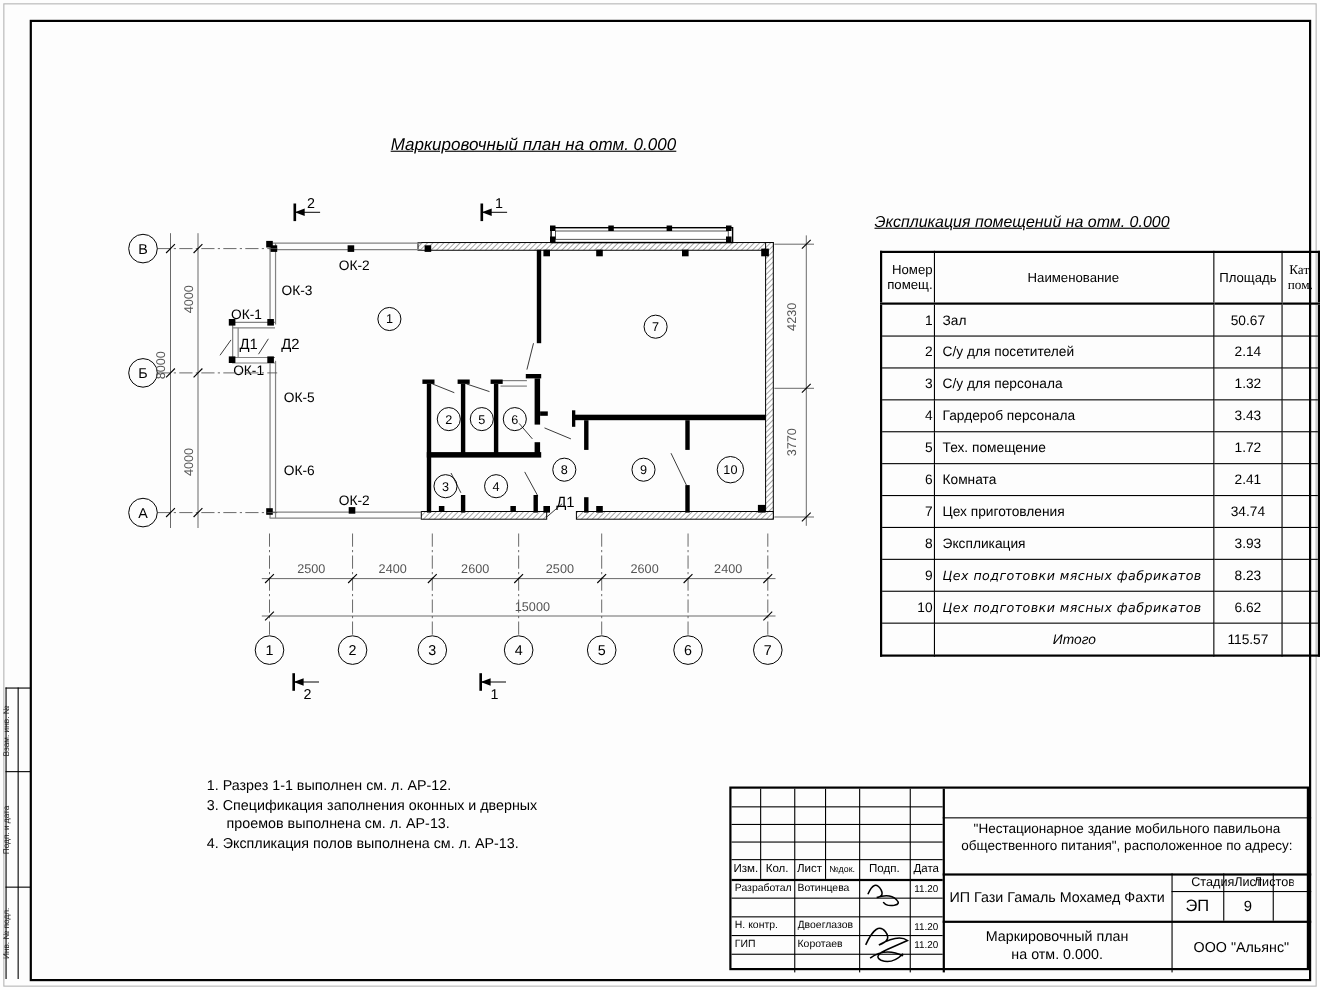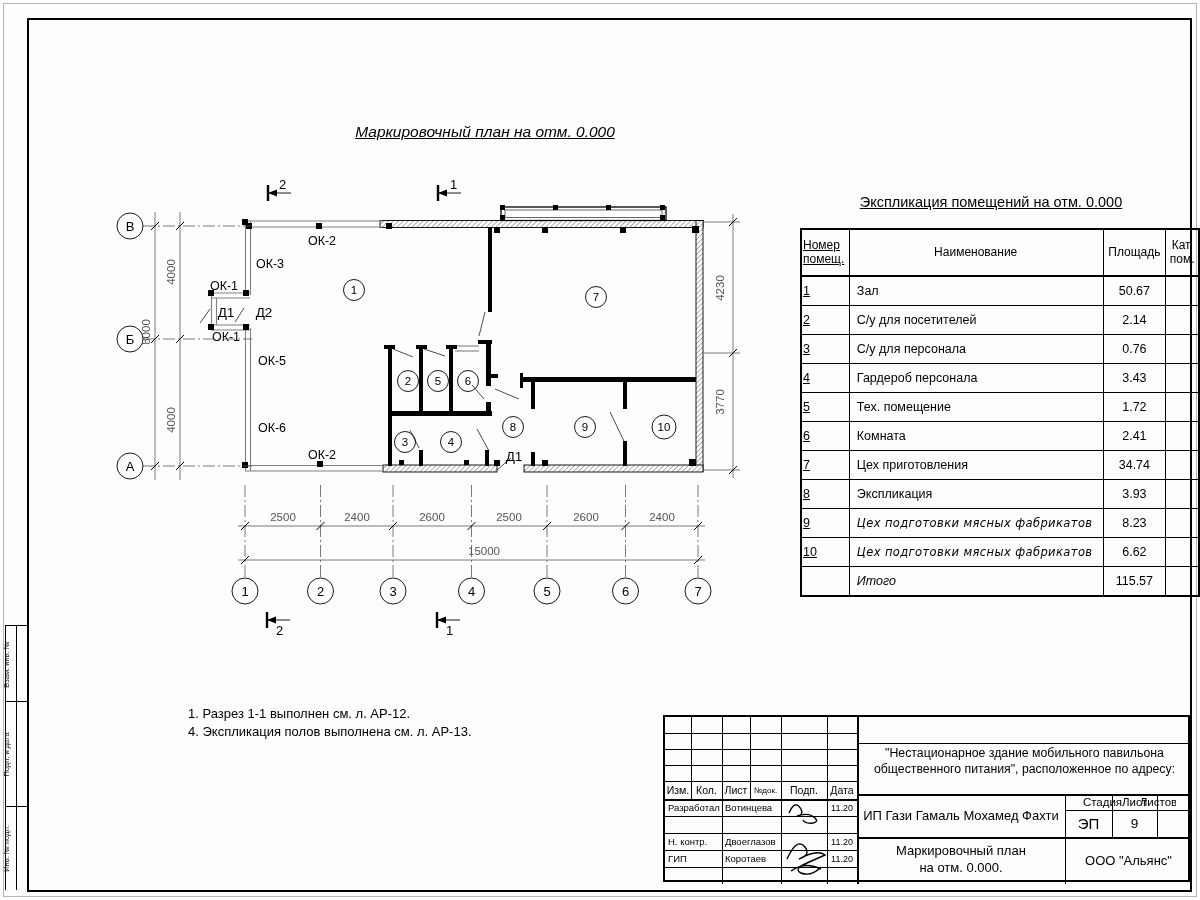--- a/index.html
+++ b/index.html
@@ -5,36 +5,36 @@
   html,body{margin:0;padding:0;}
   body{width:1200px;height:900px;position:relative;background:#fdfdfd;
        font-family:"Liberation Sans",sans-serif;color:#000;overflow:hidden;}
   .abs{position:absolute;}
   .page-border{left:3px;top:3px;width:1192px;height:892px;border:1px solid #b5b5b5;}
   .frame{left:27px;top:18px;width:1161px;height:870px;border:2px solid #000;}
   .vline{background:#000;width:1px;}
   .hline{background:#000;height:1px;}
   .plan-title{left:330px;top:123px;width:310px;text-align:center;font-style:italic;
               font-size:15.5px;text-decoration:underline;}
-  .table-title{left:795px;top:194px;width:392px;text-align:center;
+  .table-title{left:795px;top:194px;width:392px;text-align:left;font-style:italic;
                font-size:14.5px;text-decoration:underline;}
   
   .exp-table{left:800px;top:228px;border-collapse:collapse;table-layout:fixed;}
   .exp-table td,.exp-table th{border:1px solid #000;font-weight:normal;overflow:hidden;}
   .exp-table{border:2px solid #000;}
   .exp-table thead th{height:43px;font-size:12px;line-height:1.15;border-bottom:2px solid #000;}
   .exp-table tbody td{height:26px;font-size:12.5px;}
-  .c-num{width:45px;text-align:left;text-decoration:underline;}
+  .c-num{width:45px;text-align:right;}
   .c-name{width:247px;text-align:left;padding-left:7px;}
   .c-area{width:60px;text-align:center;}
-  .c-cat{width:30px;text-align:center;font-size:11px;}
+  .c-cat{width:30px;text-align:center;font-size:11px;font-family:Liberation Serif, serif;}
   .exp-table tbody tr:nth-child(9) .c-name,
   .exp-table tbody tr:nth-child(10) .c-name{font-style:italic;font-family:"DejaVu Sans",sans-serif;
       font-size:11.5px;letter-spacing:0.4px;}
-  .total-label{text-align:left;padding-right:6px;font-style:italic;font-size:13px;margin-left:16px;}
+  .total-label{text-align:center;padding-right:6px;font-style:italic;font-size:13px;margin-left:16px;}
   
   .notes{left:188px;top:705px;width:332px;font-size:13px;line-height:17.5px;}
   .notes div{padding-left:18px;text-indent:-18px;}
   
   .tb{left:663px;top:715px;width:527px;height:167px;border:2px solid #000;box-sizing:border-box;}
   .tb .cell{position:absolute;overflow:hidden;}
   .tb .ctr{display:flex;align-items:center;justify-content:center;text-align:center;}
   
   .strip-label{font-size:7.5px;color:#222;white-space:nowrap;transform:rotate(-90deg);
                transform-origin:center center;}
@@ -354,21 +354,21 @@
       </tr>
     <tr>
         <td class="c-num">2</td>
         <td class="c-name">С/у для посетителей</td>
         <td class="c-area">2.14</td>
         <td class="c-cat"></td>
       </tr>
     <tr>
         <td class="c-num">3</td>
         <td class="c-name">С/у для персонала</td>
-        <td class="c-area">0.76</td>
+        <td class="c-area">1.32</td>
         <td class="c-cat"></td>
       </tr>
     <tr>
         <td class="c-num">4</td>
         <td class="c-name">Гардероб персонала</td>
         <td class="c-area">3.43</td>
         <td class="c-cat"></td>
       </tr>
     <tr>
         <td class="c-num">5</td>
@@ -410,20 +410,21 @@
       <td class="c-num"></td>
       <td class="c-name total-label">Итого</td>
       <td class="c-area">115.57</td>
       <td class="c-cat"></td>
     </tr>
   </tbody>
 </table>
 
 <div class="abs notes">
   <div>1. Разрез 1-1 выполнен см. л. АР-12.</div>
+  <div>3. Спецификация заполнения оконных и дверных проемов выполнена см. л. АР-13.</div>
   <div>4. Экспликация полов выполнена см. л. АР-13.</div>
 </div>
 
 <div class="abs tb">
 
   <div class="cell vline" style="left:26px;top:0;height:82px"></div>
   <div class="cell vline" style="left:57px;top:0;height:167px"></div>
   <div class="cell vline" style="left:85px;top:0;height:82px"></div>
   <div class="cell vline" style="left:116px;top:0;height:167px"></div>
   <div class="cell vline" style="left:162px;top:0;height:167px"></div>

